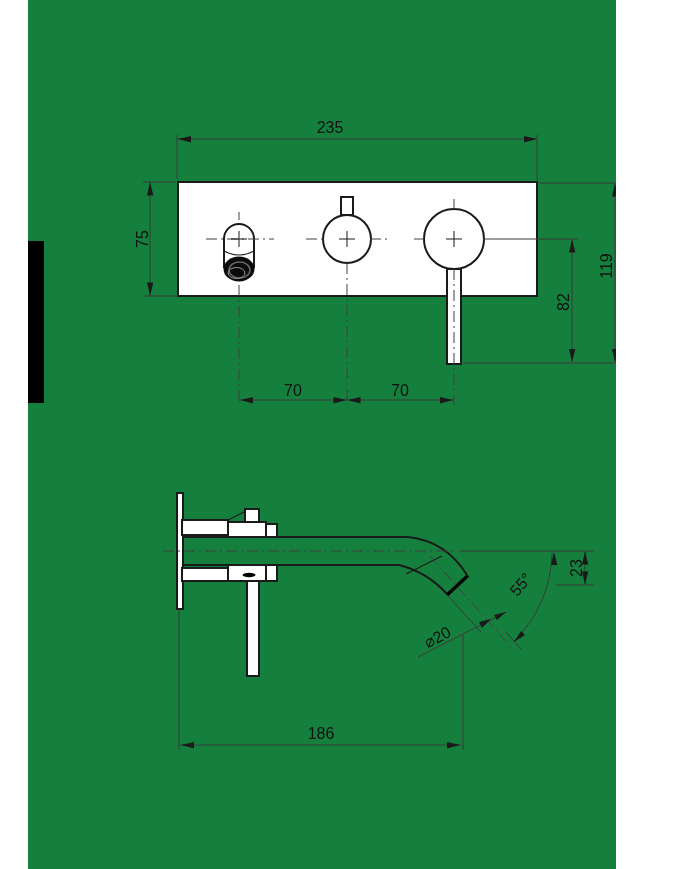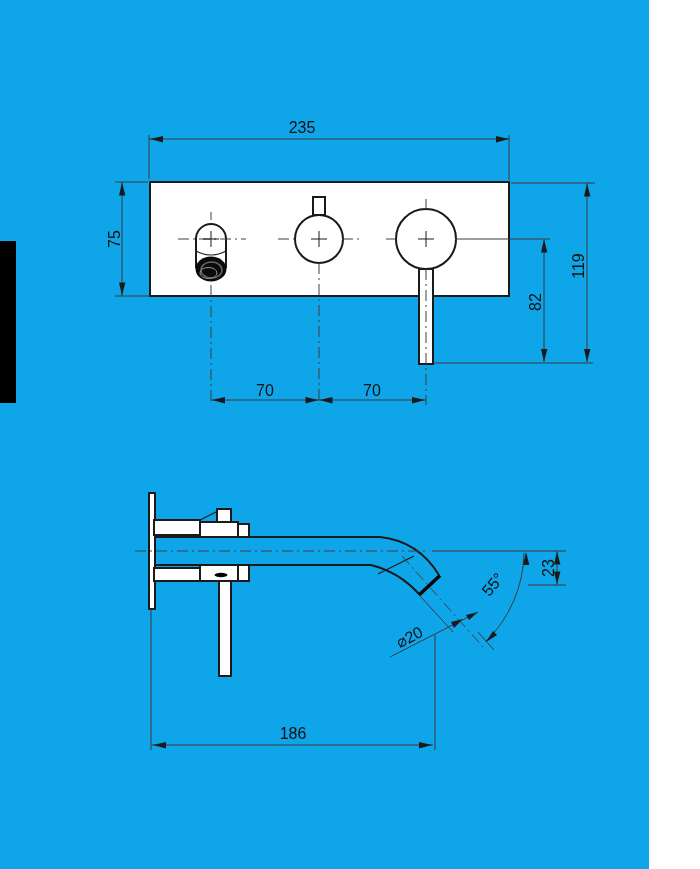--- a/index.html
+++ b/index.html
@@ -1,16 +1,16 @@
 <!DOCTYPE html>
 <html><head>
 <meta charset="utf-8">
 <style>
   html,body{margin:0;padding:0;background:#ffffff;}
-  .stage{position:relative;width:649px;height:869px;background:#0ea5e9;overflow:hidden;}
+  .stage{position:relative;width:588px;height:869px;background:#15803d;overflow:hidden;margin-left:28px;}
   .o2 {stroke:#1a1a1a;stroke-width:2;fill:none;}
   .o2f{stroke:#1a1a1a;stroke-width:2;fill:#ffffff;}
   .o1 {stroke:#1a1a1a;stroke-width:1.2;fill:none;}
   .cl {stroke:#404040;stroke-width:1;fill:none;stroke-dasharray:11 4 2 4;}
   .dl {stroke:#3a3a3a;stroke-width:1;fill:none;}
   .ar {fill:#1a1a1a;stroke:none;}
   .cr {stroke:#1a1a1a;stroke-width:1;fill:none;}
   .tx {font-family:"Liberation Sans", sans-serif;font-size:16px;fill:#111;}
   .mid{text-anchor:middle;}
 </style>

